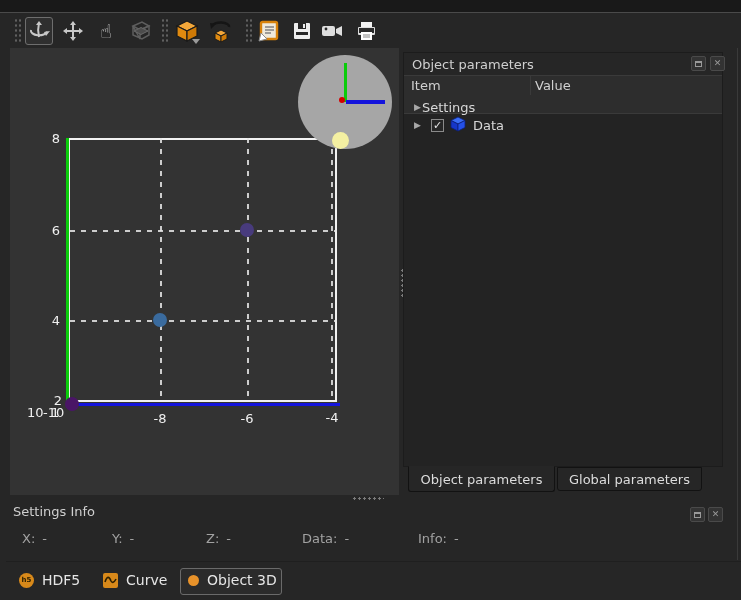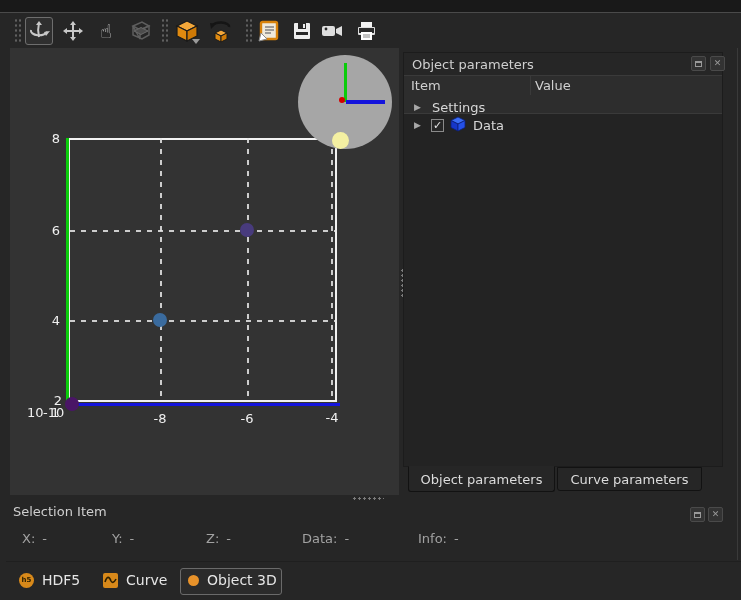--- a/index.html
+++ b/index.html
@@ -253,45 +253,45 @@
       </div>
 
     <div class="abs tree-header">
       <span class="th-item">Item</span>
       <span class="th-value">Value</span>
       <span class="th-div"></span>
     </div>
 
     <div class="tree-row" style="top:45px;">
       <span class="tw-arrow">▶</span>
-      <span style="margin-left:10px;">Settings</span>
+      <span style="">Settings</span>
     </div>
 
     <div class="tree-row" style="top:63px;">
       <span class="tw-arrow">▶</span>
       <span class="cbox">✓</span>
       <span class="cube-svg">
         <svg width="16" height="16" viewBox="0 0 16 16">
           <polygon points="8,1 15,4.5 8,8 1,4.5" fill="#3a6cf5" stroke="#0c1f7a" stroke-width="0.8"></polygon>
           <polygon points="1,4.5 8,8 8,15 1,11.5" fill="#1636c8" stroke="#0c1f7a" stroke-width="0.8"></polygon>
           <polygon points="8,8 15,4.5 15,11.5 8,15" fill="#2450e8" stroke="#0c1f7a" stroke-width="0.8"></polygon>
         </svg>
       </span>
       <span style="margin-left:7px;">Data</span>
     </div>
   </div>
 
   <div class="ptab sel" style="left:408px;top:466px;width:147px;">
     <span>Object parameters</span>
   </div>
   <div class="ptab" style="left:557px;top:467px;width:145px;height:24px;">
-    <span>Curve parameters</span>
-  </div>
-
-  <div class="sel-title">Selection Item</div>
+    <span>Global parameters</span>
+  </div>
+
+  <div class="sel-title">Settings Info</div>
   <div class="dock-btn" style="left:690px;top:507px;">
       <span class="sq"></span>
     </div>
   <div class="dock-btn" style="left:708px;top:507px;">
       <span>✕</span>
     </div>
 
   <div class="sel-field" style="left:22px;"><span>X:</span><span class="v">-</span></div>
   <div class="sel-field" style="left:112px;"><span>Y:</span><span class="v">-</span></div>
   <div class="sel-field" style="left:206px;"><span>Z:</span><span class="v">-</span></div>

